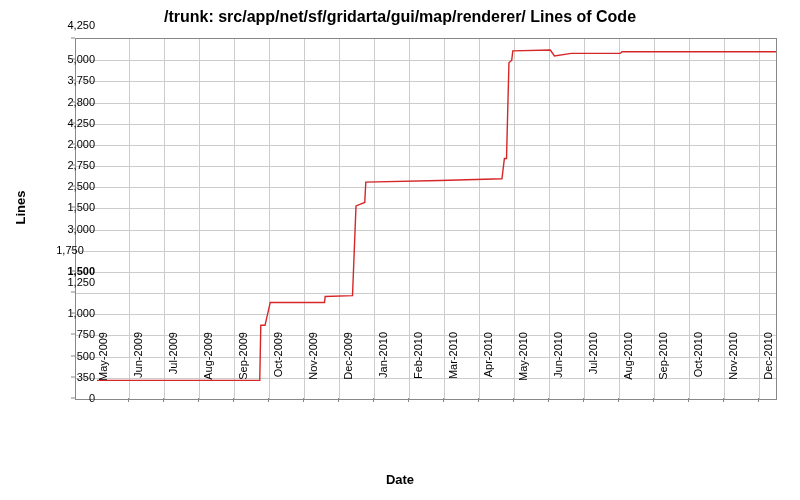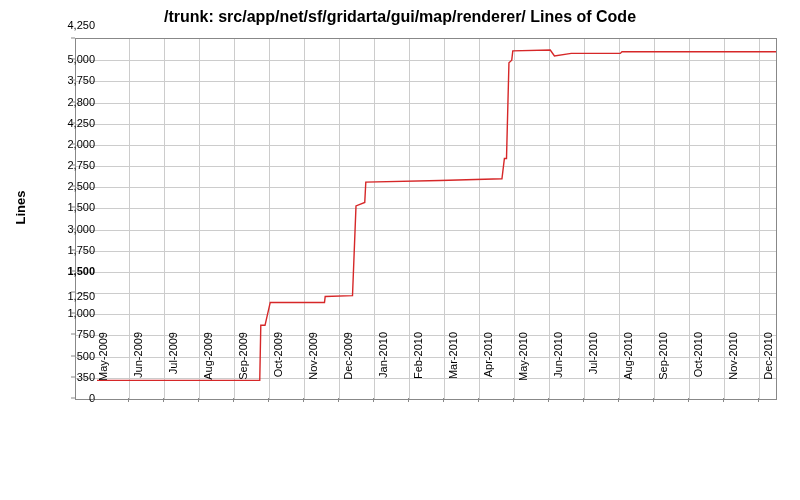--- a/index.html
+++ b/index.html
@@ -136,36 +136,37 @@
         <div class="gridline-v" style="left: 577.5px;"></div>
         <div class="gridline-v" style="left: 612.5px;"></div>
         <div class="gridline-v" style="left: 647.5px;"></div>
         <div class="gridline-v" style="left: 682.5px;"></div>
       </div>
     <svg class="line" viewBox="0 0 700 360" preserveAspectRatio="none">
       <polyline id="poly" points="21.00,341.36 183.75,341.36 184.80,286.31 189.00,286.31 194.25,263.44 248.50,263.44 249.20,257.51 276.50,256.66 280.00,166.87 288.75,163.48 289.80,143.15 364.00,141.46 425.95,139.76 428.40,119.44 430.50,119.44 432.95,23.72 435.75,21.18 436.80,11.86 474.25,11.01 478.45,16.94 495.25,14.40 544.25,14.40 546.00,12.71 707.00,12.71"></polyline>
     </svg>
   </div>
   <div class="y-label">Lines</div>
+  <div class="x-label">Date</div>
   <div id="yticks">
       <div class="y-tick" style="top: 398px;">0</div>
       <div class="y-tick-mark" style="top: 398px;"></div>
       <div class="y-tick" style="top: 376.824px;">350</div>
       <div class="y-tick-mark" style="top: 376.824px;"></div>
       <div class="y-tick" style="top: 355.647px;">500</div>
       <div class="y-tick-mark" style="top: 355.647px;"></div>
       <div class="y-tick" style="top: 334.471px;">750</div>
       <div class="y-tick-mark" style="top: 334.471px;"></div>
       <div class="y-tick" style="top: 313.294px;">1,000</div>
       <div class="y-tick-mark" style="top: 313.294px;"></div>
-      <div class="y-tick" style="top: 296px;">1,250</div>
+      <div class="y-tick" style="top: 282px;">1,250</div>
       <div class="y-tick-mark" style="top: 292.118px;"></div>
       <div class="y-tick" style="top: 270.941px; font-weight: bold;">1,500</div>
       <div class="y-tick-mark" style="top: 270.941px;"></div>
-      <div class="y-tick" style="top: 249.765px;">1,750</div>
+      <div class="y-tick" style="top: 249.765px; text-align: center;">1,750</div>
       <div class="y-tick-mark" style="top: 249.765px;"></div>
       <div class="y-tick" style="top: 228.588px;">3,000</div>
       <div class="y-tick-mark" style="top: 228.588px;"></div>
       <div class="y-tick" style="top: 207.412px;">1,500</div>
       <div class="y-tick-mark" style="top: 207.412px;"></div>
       <div class="y-tick" style="top: 186.235px;">2,500</div>
       <div class="y-tick-mark" style="top: 186.235px;"></div>
       <div class="y-tick" style="top: 165.059px;">2,750</div>
       <div class="y-tick-mark" style="top: 165.059px;"></div>
       <div class="y-tick" style="top: 143.882px;">2,000</div>

